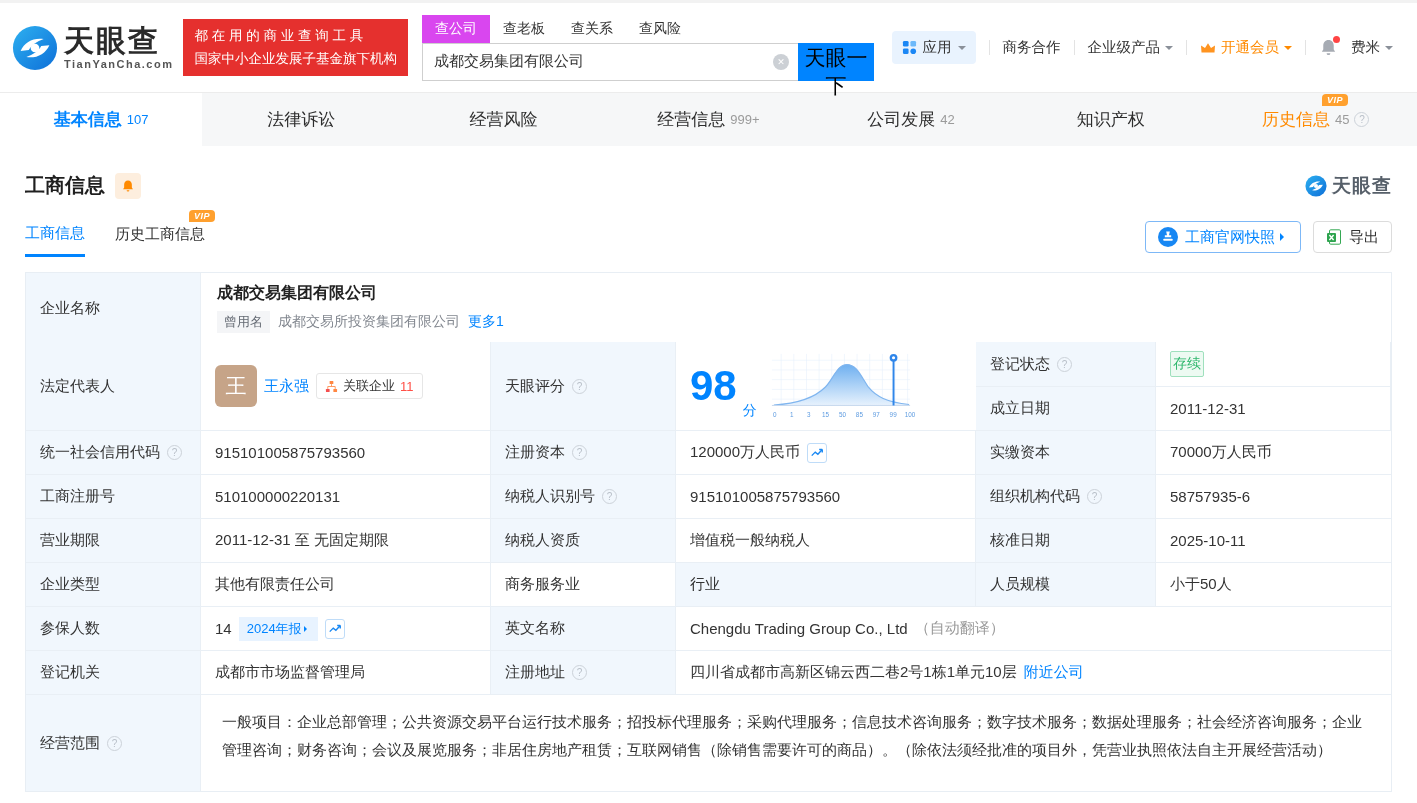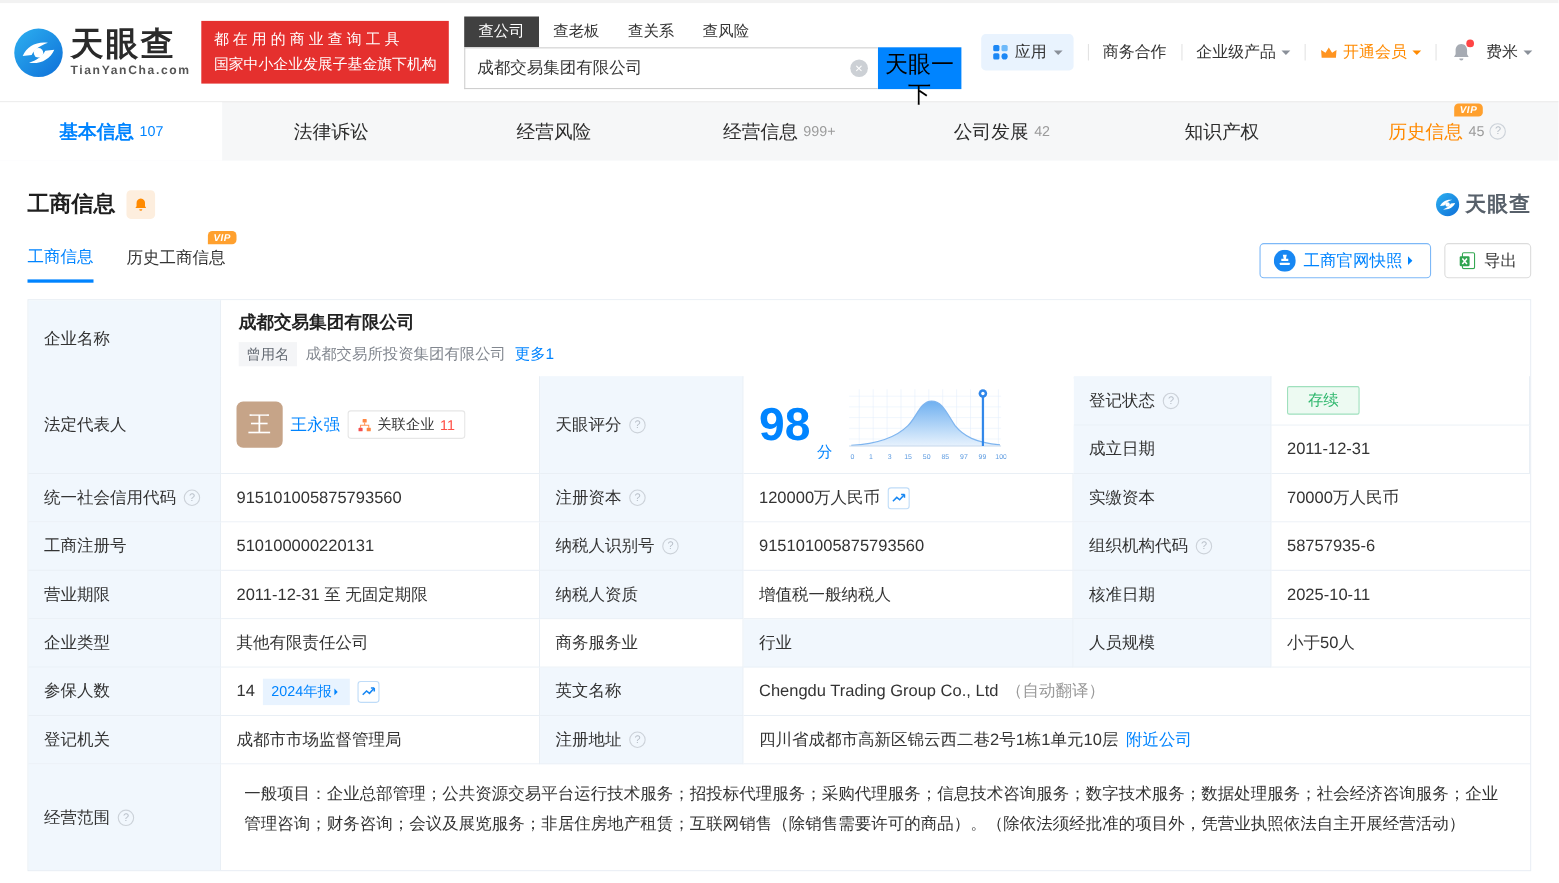--- a/index.html
+++ b/index.html
@@ -10,21 +10,21 @@
   
   .header { height:89px; display:flex; align-items:center; padding:0 24px 0 12px; background:#fff; }
   .logo { display:flex; align-items:center; gap:6px; }
   .logo-text { display:flex; flex-direction:column; line-height:1; }
   .logo-brand { font-size:30px; font-weight:bold; color:#2a2a2a; letter-spacing:2px; }
   .logo-domain { font-size:11px; color:#555; letter-spacing:1.5px; margin-top:3px; font-weight:bold; }
   .slogan { margin-left:10px; background:#e5302e; color:#fff; padding:6px 11px; font-size:13.5px; line-height:1.65; font-weight:500; white-space:nowrap; }
   .search-wrap { margin-left:14px; width:452px; }
   .search-tabs { display:flex; align-items:flex-end; font-size:14px; }
   .search-tab { padding:5px 0; margin-right:26px; color:#333; cursor:pointer; }
-  .search-tab.active { background:#404040; color:#fff; padding:5px 13px; margin-right:13px; }
+  .search-tab.active { background:#d946ef; color:#fff; padding:5px 13px; margin-right:13px; }
   .search-box { display:flex; height:38px; }
   .input-holder { position:relative; flex:1; }
   .search-input { width:100%; height:38px; border:1px solid #cfcfcf; border-right:none; padding:0 32px 0 11px; font-size:15px; color:#333; outline:none; font-family:inherit; }
   .clear-ic { position:absolute; right:9px; top:11px; width:16px; height:16px; border-radius:50%; background:#ccd0d5; color:#fff; font-size:9px; line-height:16px; text-align:center; cursor:pointer; }
   .search-btn { width:76px; background:#0084ff; color:#000000; border:none; font-size:21px; cursor:pointer; font-family:inherit; }
   .top-nav { margin-left:auto; display:flex; align-items:center; gap:13px; font-size:14.5px; color:#333; white-space:nowrap; }
   .nav-chip { display:flex; align-items:center; gap:6px; background:#e9f3fe; border-radius:4px; padding:7px 10px; cursor:pointer; }
   .nav-item { display:flex; align-items:center; gap:5px; cursor:pointer; }
   .nav-sep { width:1px; height:15px; background:#e3e3e3; }
   .vip-nav { color:#ff8a00; font-weight:500; }
@@ -78,21 +78,21 @@
   .gray { color:#999; }
 
   .name-cell { flex-direction:column; align-items:flex-start; justify-content:center; gap:7px; padding:10px 16px; }
   .cname { font-size:16px; font-weight:600; color:#222; }
   .former { display:flex; align-items:center; gap:8px; font-size:14px; }
   .tagchip { background:#f4f5f7; color:#646a73; padding:2px 7px; font-size:13px; }
   .fname { color:#82878f;text-align:center; }
   .avatar { width:42px; height:42px; border-radius:6px; background:#c6a488; color:#fff; font-size:21px; display:flex; align-items:center; justify-content:center; flex:none; }
   .rel-badge { display:flex; align-items:center; gap:5px; border:1px solid #e6e6e6; border-radius:3px; padding:3px 8px; font-size:13px; color:#333; cursor:pointer; background:#fff; }
   .rel-count { color:#ff5047; }
-  .status-badge { color:#2fb76d; background:#edfaf2; border:1px solid #9fe0bd; padding:3px 18px; font-size:14px; border-radius:2px; }
+  .status-badge { color:#2fb76d; background:#edfaf2; border:1px solid #9fe0bd; padding:3px 2px; font-size:14px; border-radius:2px; }
   .score-val { font-size:42px; font-weight:bold; color:#0084ff; line-height:1; }
   .score-unit { font-size:14px; color:#0084ff; margin-left:-4px; align-self:flex-end; margin-bottom:10px; }
   .trend-ic { width:20px; height:20px; border:1px solid #bfdcf8; border-radius:3px; display:flex; align-items:center; justify-content:center; cursor:pointer; background:#fff; flex:none; }
   .report-badge { display:flex; align-items:center; gap:4px; background:#e8f3ff; color:#0084ff; padding:3px 8px; font-size:13px; cursor:pointer; }
   .report-badge .arrow-r { border-width:3.5px; }
   .scope-cell { padding:13px 21px; line-height:1.85; display:block; }
   .score-cell { gap:10px; }
   svg { display:block; }
 </style>
 </head>

